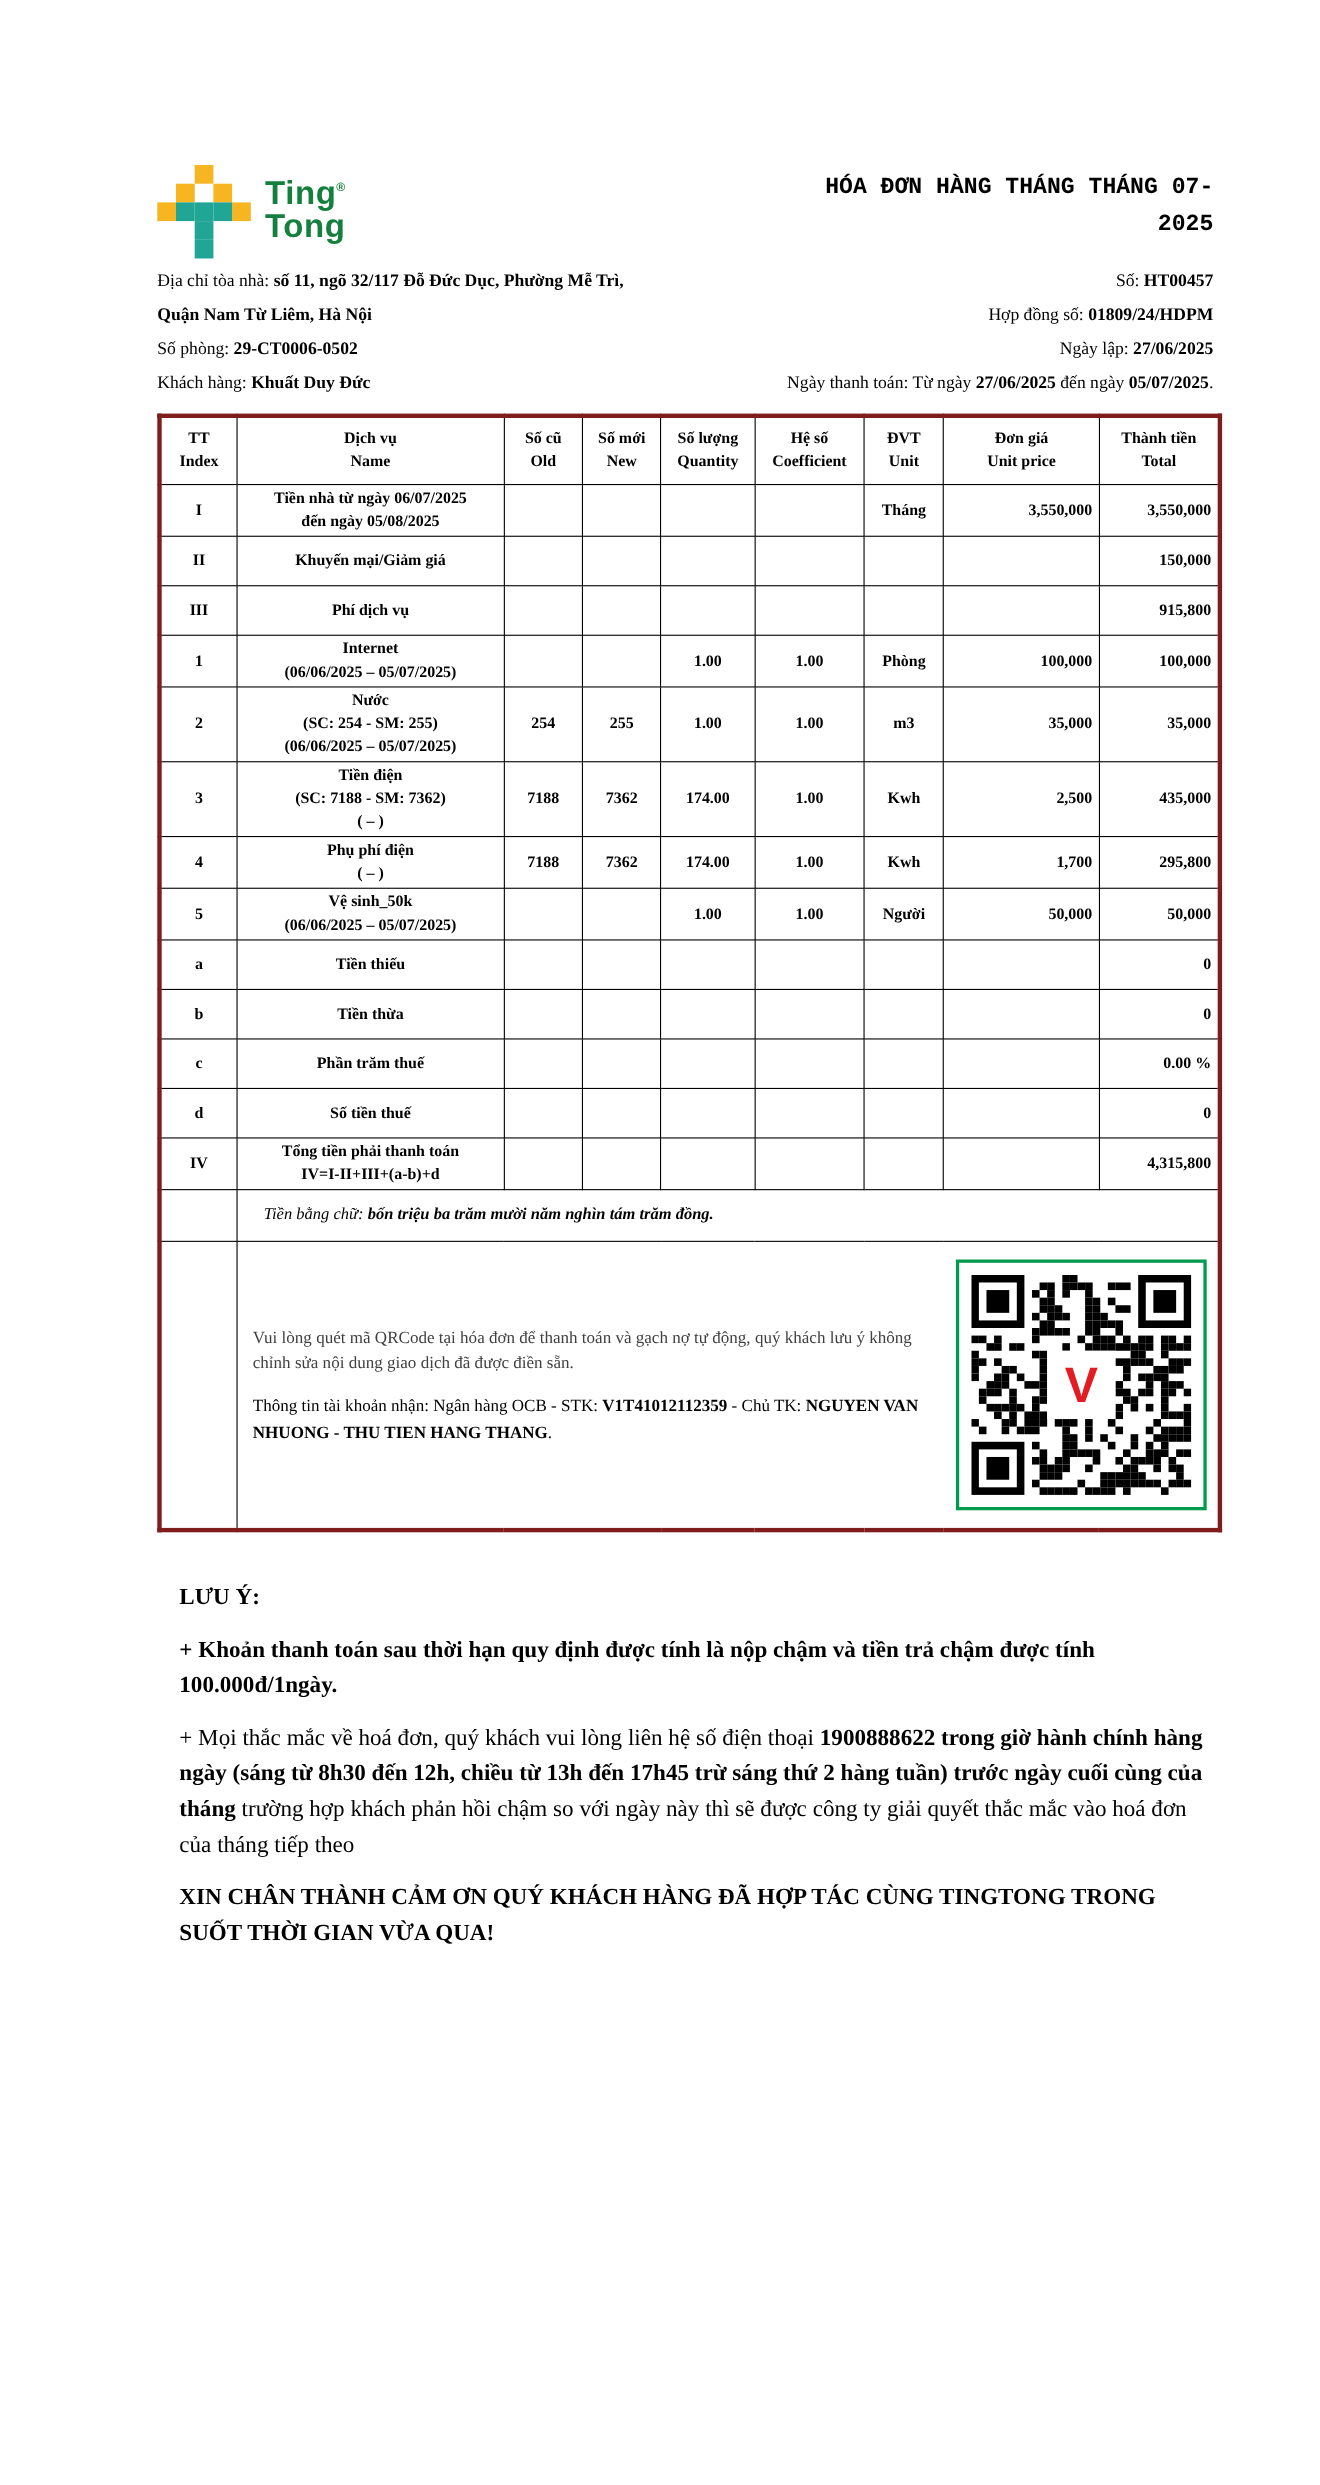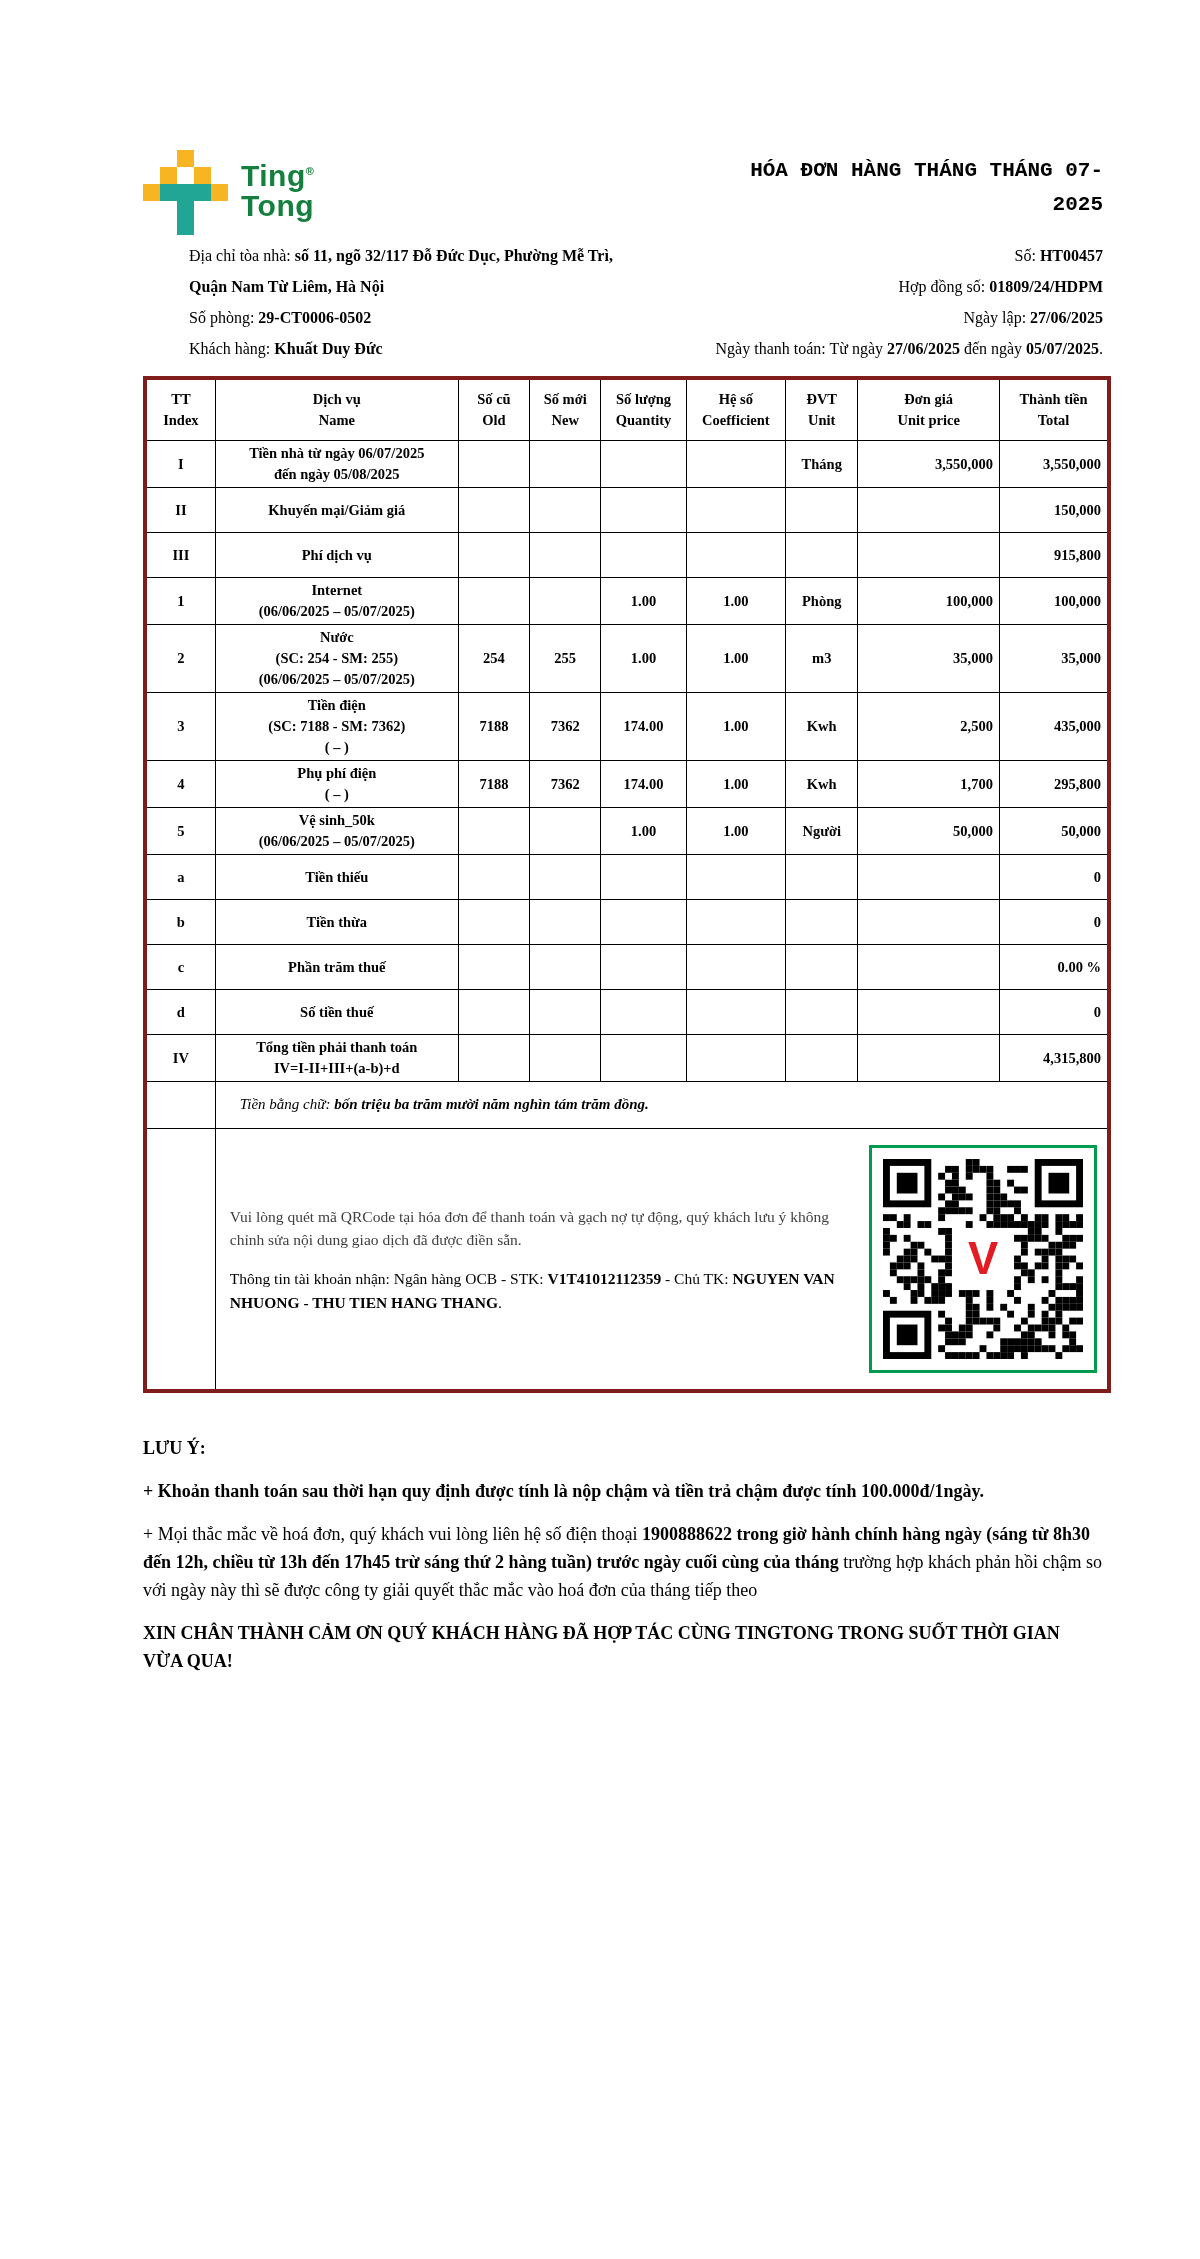--- a/index.html
+++ b/index.html
@@ -15,21 +15,21 @@
   .logo{display:flex;align-items:flex-start;gap:10px;}
   .logo-icon{position:relative;width:88px;height:100px;}
   .logo-icon .sq{position:absolute;width:17px;height:17px;}
   .logo-word{font-family:"Liberation Sans","DejaVu Sans",sans-serif;font-weight:bold;
     font-size:30px;line-height:30px;color:#15803d;letter-spacing:.5px;margin-top:14px;}
   .logo-word sup{font-size:11px;vertical-align:super;}
   .title{max-width:450px;text-align:right;font-weight:bold;font-size:21px;line-height:34px;margin-top:12px;font-family:Liberation Mono, monospace;}
 
   
   .info{display:flex;margin-top:6px;}
-  .info-left{flex:1;margin-left:46px;}
+  .info-left{flex:1;}
   .info-right{text-align:right;}
   .info-line{height:31px;line-height:31px;font-size:16px;white-space:nowrap;}
   .b{font-weight:bold;}
 
   
   table.inv{border-collapse:collapse;border:4px solid #7f1d1d;width:968px;margin-top:12px;
     font-size:14.5px;}
   table.inv th,table.inv td{border:1px solid #000;padding:2px 6px;}
   table.inv th{font-weight:bold;text-align:center;height:56px;line-height:1.45;}
   table.inv td{height:40px;font-weight:bold;line-height:1.45;}
@@ -42,21 +42,21 @@
 
   
   .qr-cell{padding:14px 10px 14px 14px !important;font-weight:normal !important;}
   .qr-flex{display:flex;align-items:center;min-height:232px;}
   .qr-text{flex:1;padding-right:20px;font-size:15.5px;line-height:1.5;}
   .qr-red{color:#404040;margin:0 0 16px 0;}
   .qr-account{margin:0;}
   .qr-frame{flex:0 0 auto;border:3px solid #009a4e;background:#fff;padding:11px;line-height:0;}
 
   
-  .notes{margin-top:42px;font-size:18px;line-height:1.55;}
+  .notes{margin-top:42px;font-size:21px;line-height:1.55;margin-left:20px;}
   .notes p{margin:0 0 15px 0;}
   .bold{font-weight:bold;}
 </style>
 </head>
 <body>
 
 <div class="page">
   <div class="content">
 
     <div class="top">

